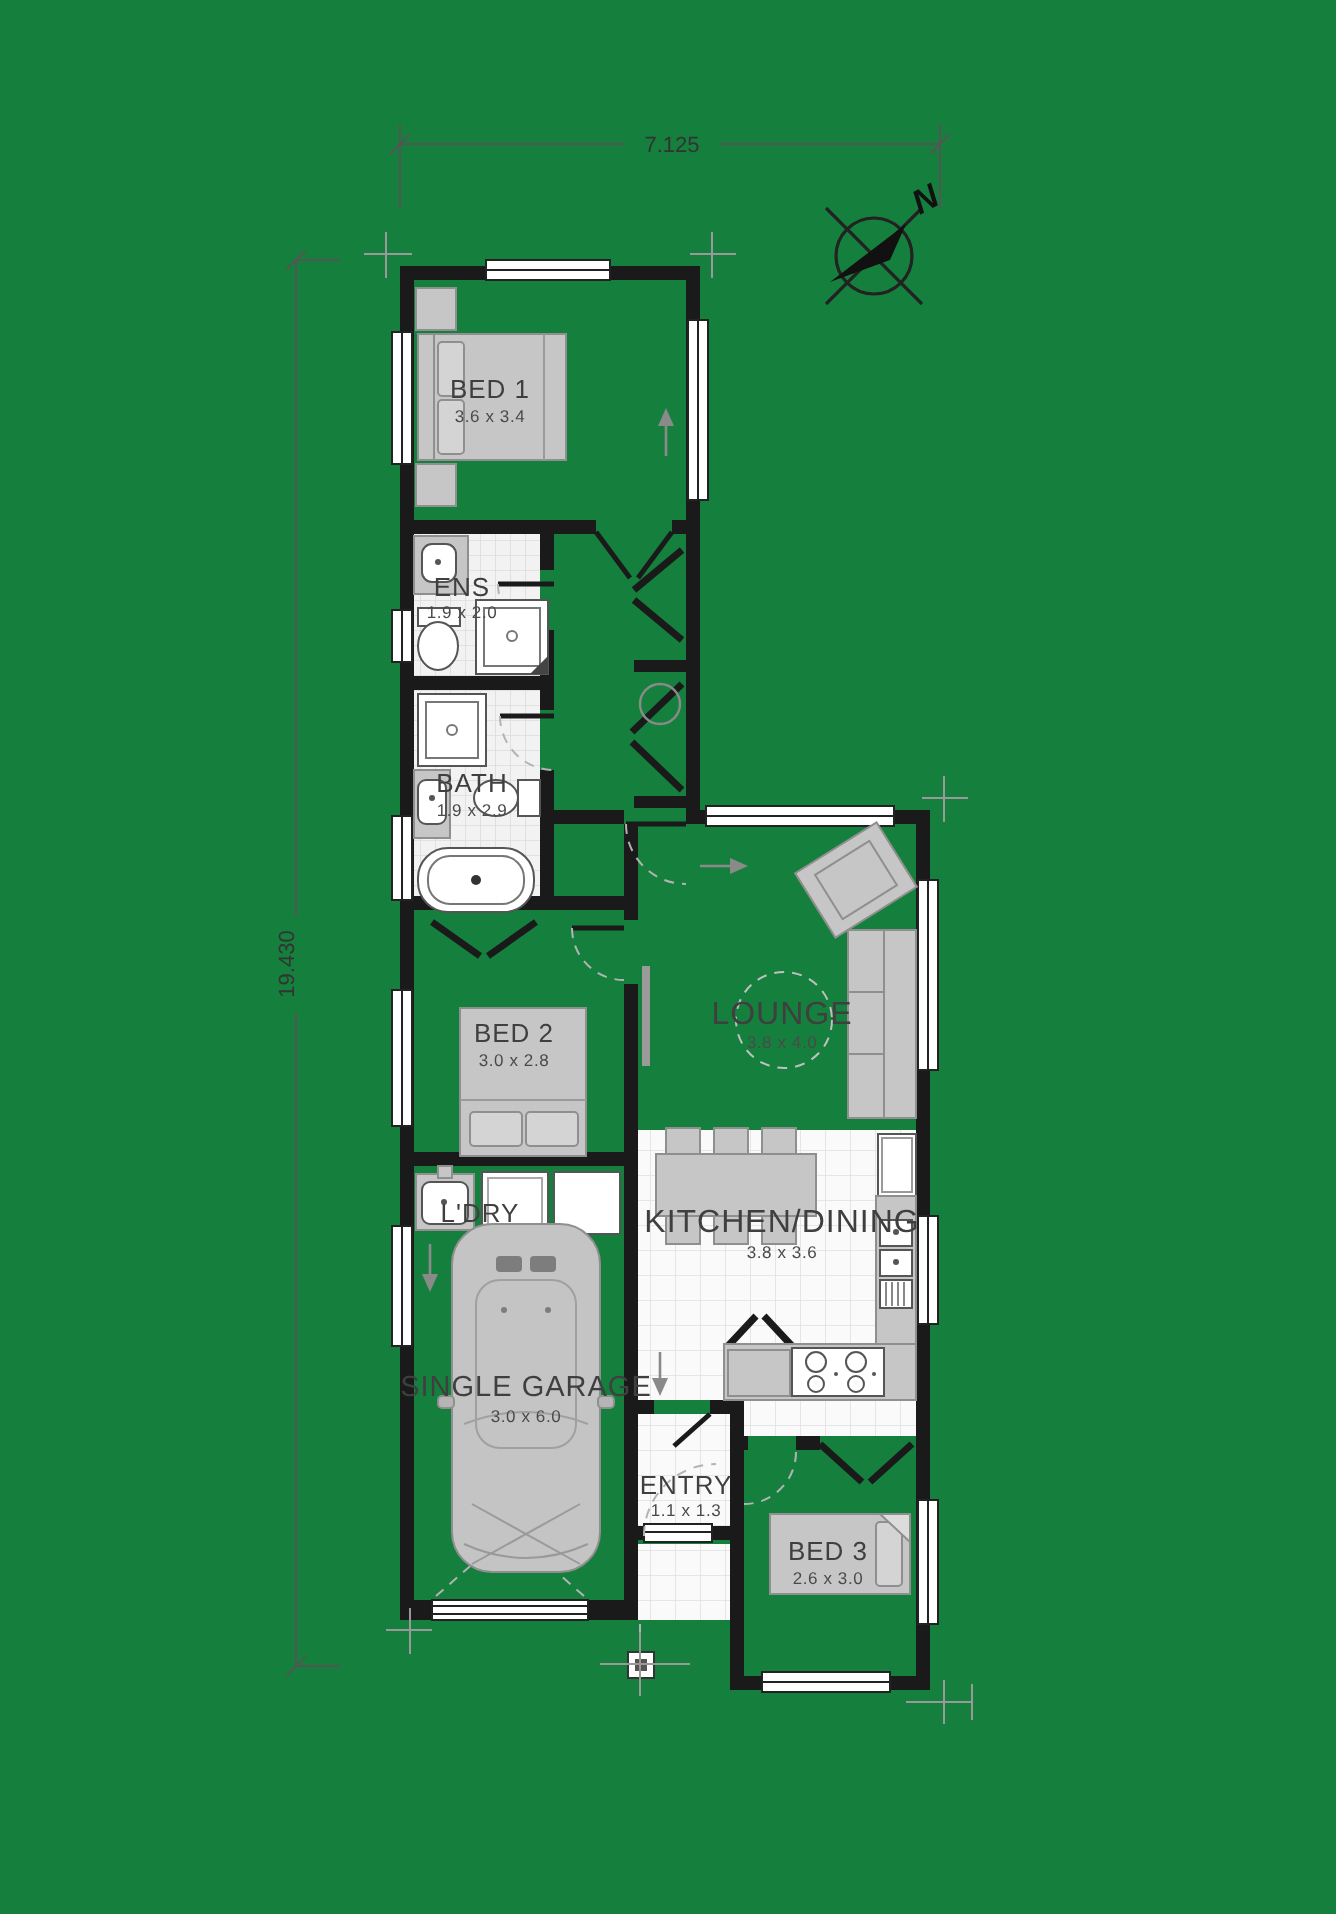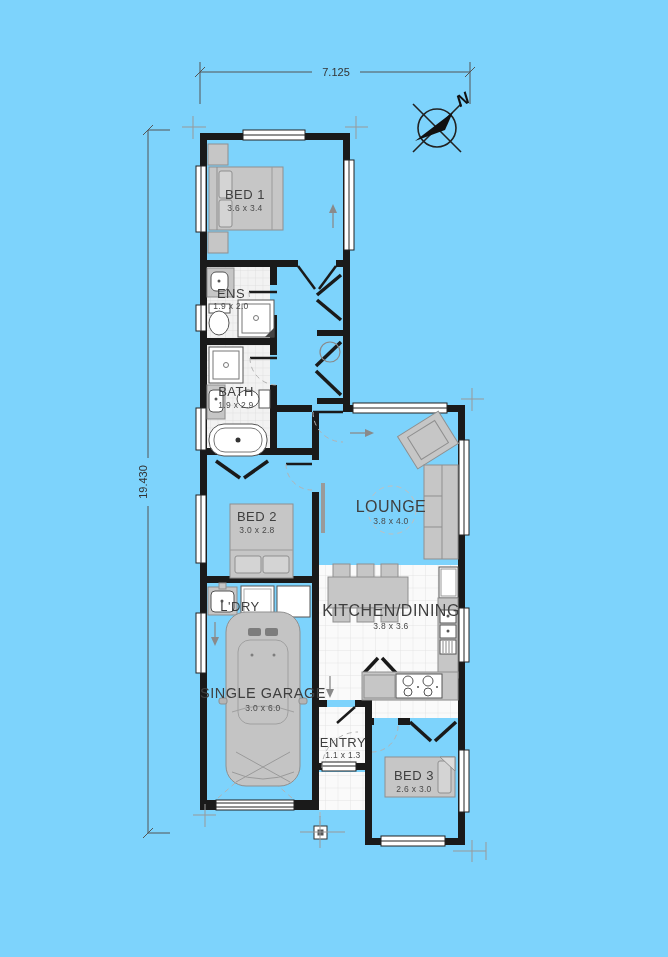--- a/index.html
+++ b/index.html
@@ -1,16 +1,16 @@
 <!DOCTYPE html>
 <html><head>
 <meta charset="utf-8">
 <style>
   html,body{margin:0;padding:0;background:#ffffff;}
-  .canvas{position:relative;width:668px;height:957px;background:#7dd3fc;overflow:hidden;}
+  .canvas{position:relative;width:668px;height:957px;background:#15803d;overflow:hidden;}
   svg{position:absolute;left:0;top:0;}
   svg text{font-family:"Liberation Sans",sans-serif;fill:#3f3f3f;}
   .rn{font-size:13px;letter-spacing:.5px;}
   .rn-lg{font-size:16px;letter-spacing:.5px;}
   .rn-md{font-size:14.5px;letter-spacing:.5px;}
   .rs{font-size:8.5px;letter-spacing:.3px;fill:#4a4a4a;}
   .dim{font-size:11px;fill:#333;}
   .north{font-size:17px;font-weight:bold;font-style:italic;fill:#111;}
   .wall{fill:#1a1a1a;}
   .furn{fill:#c6c6c6;stroke:#8f8f8f;stroke-width:1;}

